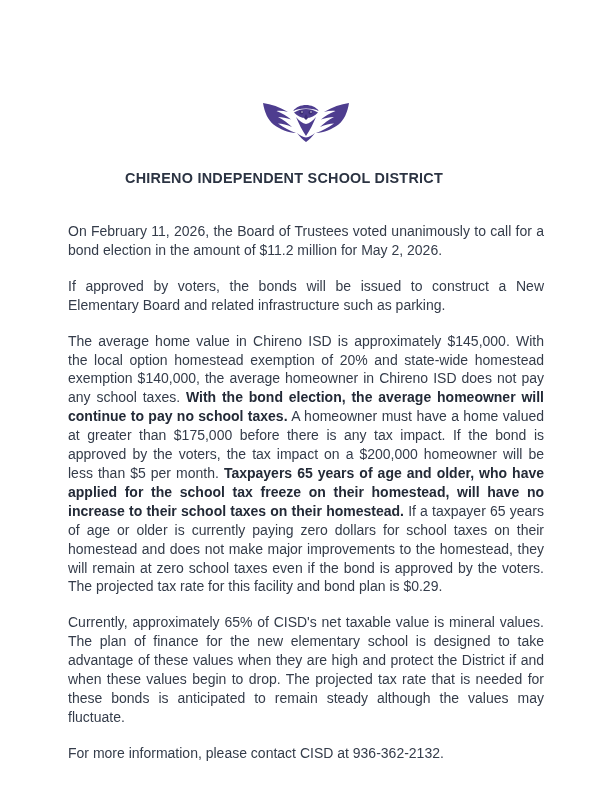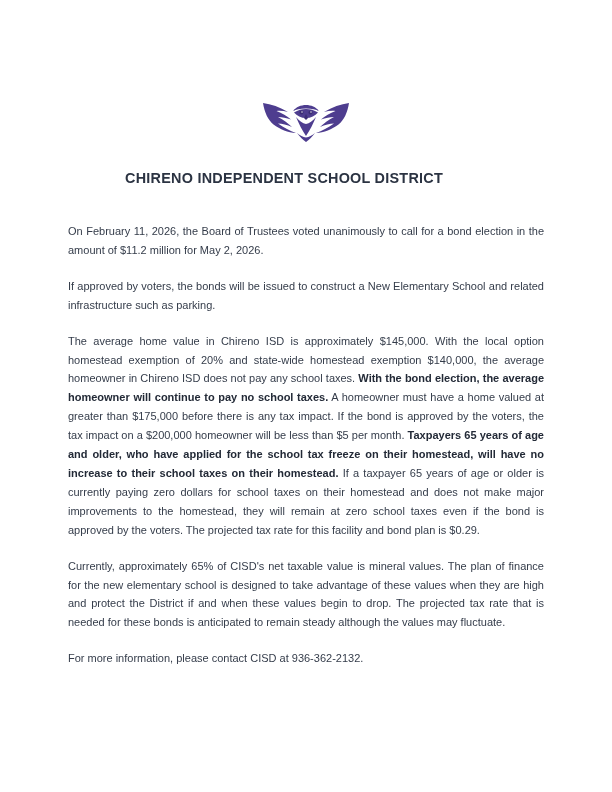--- a/index.html
+++ b/index.html
@@ -55,21 +55,21 @@
   
   .body-col {
     position: absolute;
     top: 222px;
     left: 68px;
     width: 476px;
   }
 
   p.para {
     margin: 0 0 17px 0;
-    font-size: 11px;
+    font-size: 14px;
     line-height: 18.9px;
     text-align: justify;
     text-justify: inter-word;
     color: #343c4a;
     -webkit-hyphens: none;
     hyphens: none;
   }
   p.para:last-child {
     margin-bottom: 4px;
   }
@@ -122,21 +122,21 @@
       </g>
     </svg>
   </div>
 
   <h1 class="doc-title">CHIRENO INDEPENDENT SCHOOL DISTRICT</h1>
 
   <div class="body-col">
 
     <p class="para"><span>On February 11, 2026, the Board of Trustees voted unanimously to call for a bond election in the amount of $11.2 million for May 2, 2026.</span></p>
 
-    <p class="para"><span>If approved by voters, the bonds will be issued to construct a New Elementary School and related infrastructure such as parking.</span></p>
+    <p class="para"><span>If approved by voters, the bonds will be issued to construct a New Elementary Board and related infrastructure such as parking.</span></p>
 
     <p class="para"><span>The average home value in Chireno ISD is approximately $145,000. With the local option homestead exemption of 20% and state-wide homestead exemption $140,000, the average homeowner in Chireno ISD does not pay any school taxes. </span><b>With the bond election, the average homeowner will continue to pay no school taxes.</b><span> A homeowner must have a home valued at greater than $175,000 before there is any tax impact.  If the bond is approved by the voters, the tax impact on a $200,000 homeowner will be less than $5 per month. </span><b>Taxpayers 65 years of age and older, who have applied for the school tax freeze on their homestead, will have no increase to their school taxes on their homestead.</b><span> If a taxpayer 65 years of age or older is currently paying zero dollars for school taxes on their homestead and does not make major improvements to the homestead, they will remain at zero school taxes even if the bond is approved by the voters.  The projected tax rate for this facility and bond plan is $0.29.</span></p>
 
     <p class="para"><span>Currently, approximately 65% of CISD's net taxable value is mineral values. The plan of finance for the new elementary school is designed to take advantage of these values when they are high and protect the District if and when these values begin to drop.  The projected tax rate that is needed for these bonds is anticipated to remain steady although the values may fluctuate.</span></p>
 
 
     <p class="para nojustify"><span>For more information, please contact CISD at 936-362-2132.</span></p>
 
   </div>
 </div>

